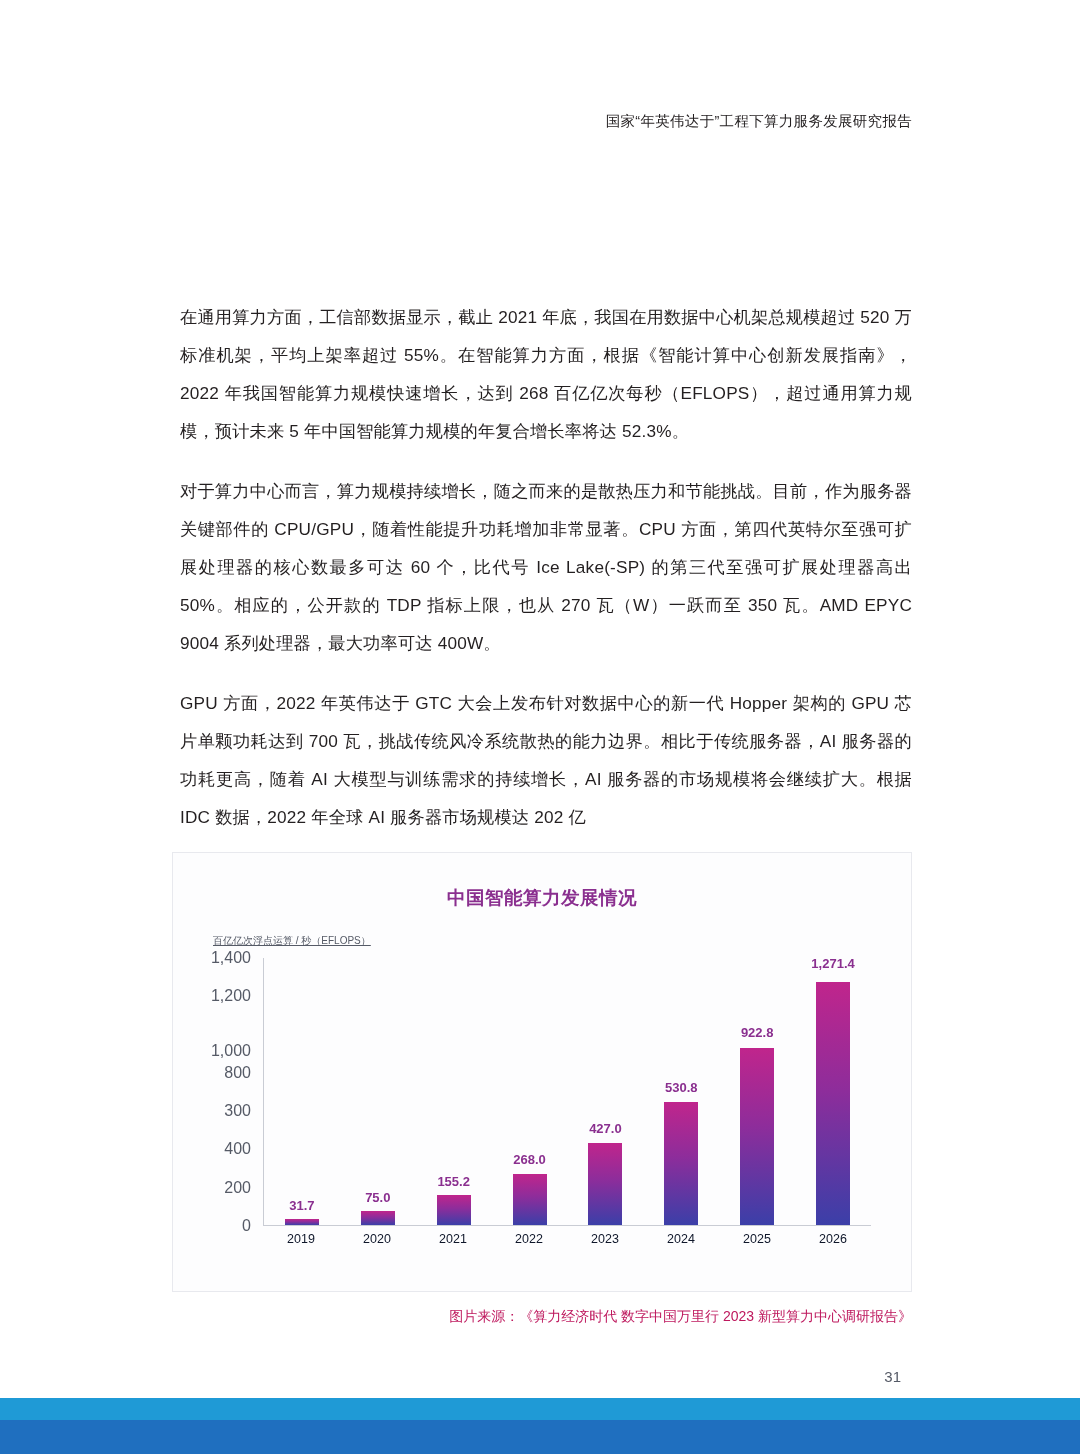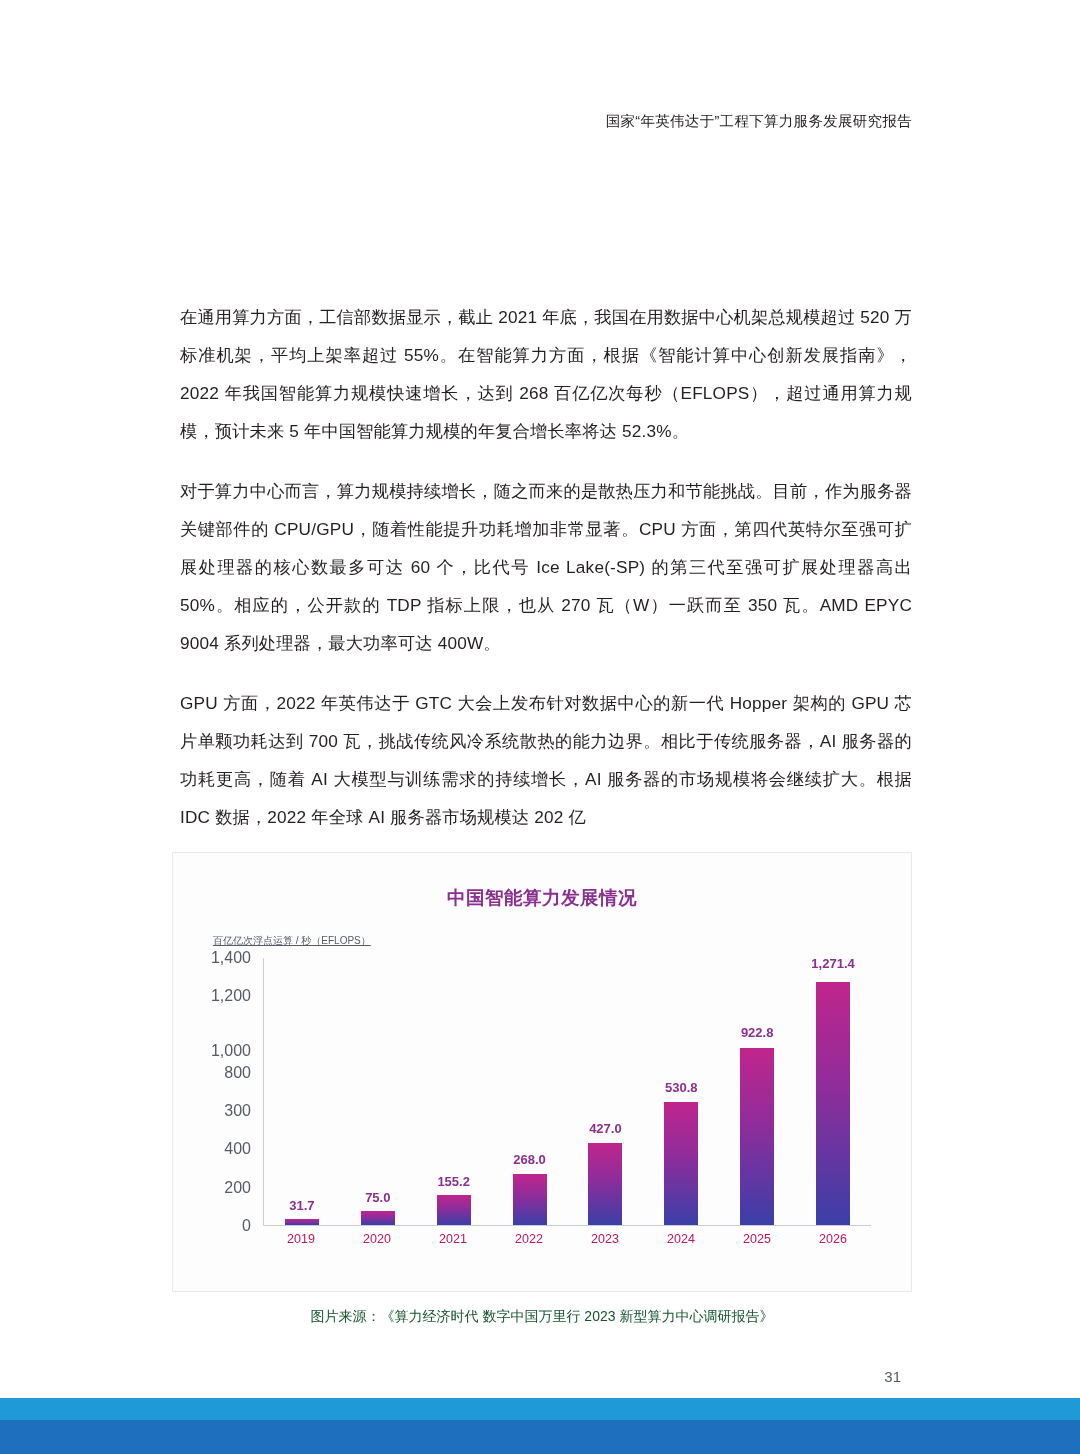--- a/index.html
+++ b/index.html
@@ -146,31 +146,31 @@
     left: 52px;
     right: 12px;
     top: 274px;
     display: flex;
     justify-content: space-around;
   }
   .x-lab {
     width: 11.5%;
     text-align: center;
     font-size: 12.5px;
-    color: #be185d;
+    color: #0f172a;
   }
   
   .figure-caption {
     position: absolute;
     left: 172px;
     top: 1308px;
     width: 740px;
-    text-align: center;
+    text-align: right;
     font-size: 14px;
-    color: #14532d;
+    color: #be185d;
   }
   
   .page-number {
     position: absolute;
     right: 179px;
     top: 1368px;
     font-size: 15px;
     color: #555a66;
   }
   

